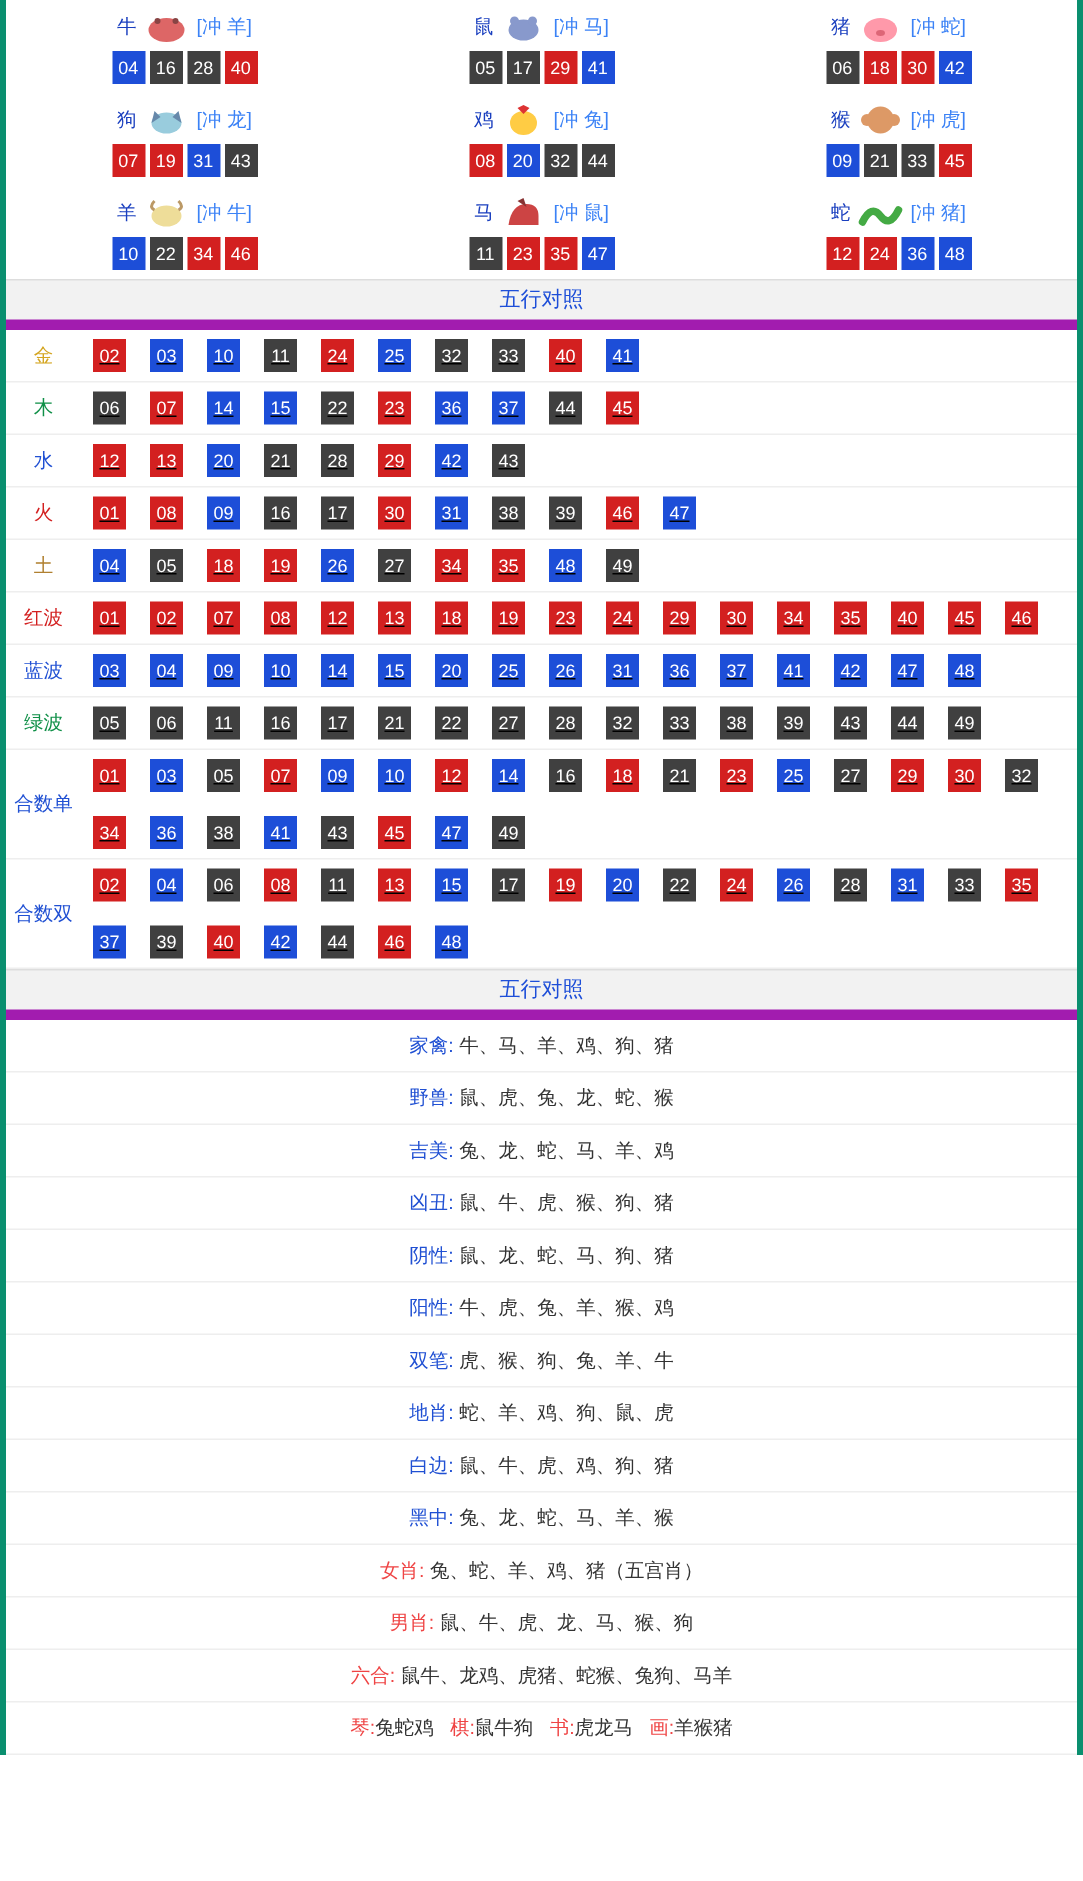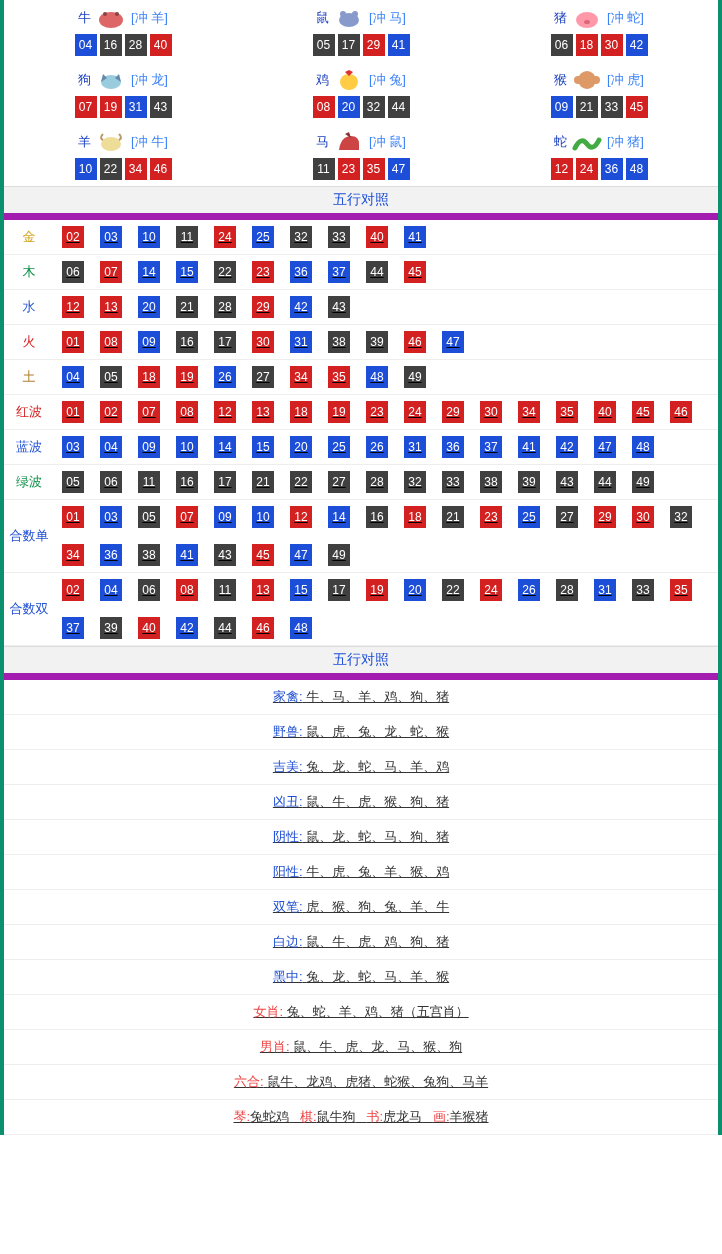--- a/index.html
+++ b/index.html
@@ -18,21 +18,21 @@
 .green { background: #404040; }
 .section-header { background: #f2f2f2; text-align: center; padding: 4px 0; border-top: 1px solid #ddd; border-bottom: 7px solid #a21caf; font-size: 14px; color: #1d4ed8; }
 .table-row { display: flex; align-items: center; border-bottom: 1px solid #eee; padding: 6px 0; }
 .row-label { width: 50px; text-align: center; flex-shrink: 0; }
 .row-nums { display: flex; flex-wrap: wrap; gap: 16px; padding-left: 8px; text-decoration: underline; }
 .lbl-gold { color: #d4a520; }
 .lbl-green { color: #109048; }
 .lbl-blue { color: #2050d3; }
 .lbl-red { color: #d32020; }
 .lbl-earth { color: #b08030; }
-.attr-row { text-align: center; padding: 8px 0; border-bottom: 1px solid #eee; color: #333; text-decoration: underline; }
+.attr-row { text-align: center; padding: 8px 0; border-bottom: 1px solid #eee; color: #333; }
 .attr-label { color: #2050d3; }
 .attr-label-g { color: #ef4444; }
 </style>
 </head>
 <body>
 
 <div class="container">
 
   <div class="zodiac-grid" id="zodiac-grid">
       <div class="zodiac-cell">
@@ -394,20 +394,21 @@
 
   <div class="section-header">五行对照</div>
   <div id="attr-rows">
       <div class="attr-row"><span class="attr-label">家禽:</span> <span>牛、马、羊、鸡、狗、猪</span></div>
       <div class="attr-row"><span class="attr-label">野兽:</span> <span>鼠、虎、兔、龙、蛇、猴</span></div>
       <div class="attr-row"><span class="attr-label">吉美:</span> <span>兔、龙、蛇、马、羊、鸡</span></div>
       <div class="attr-row"><span class="attr-label">凶丑:</span> <span>鼠、牛、虎、猴、狗、猪</span></div>
       <div class="attr-row"><span class="attr-label">阴性:</span> <span>鼠、龙、蛇、马、狗、猪</span></div>
       <div class="attr-row"><span class="attr-label">阳性:</span> <span>牛、虎、兔、羊、猴、鸡</span></div>
       <div class="attr-row"><span class="attr-label">双笔:</span> <span>虎、猴、狗、兔、羊、牛</span></div>
+      <div class="attr-row"><span class="attr-label">地肖:</span> <span>蛇、羊、鸡、狗、鼠、虎</span></div>
       <div class="attr-row"><span class="attr-label">白边:</span> <span>鼠、牛、虎、鸡、狗、猪</span></div>
       <div class="attr-row"><span class="attr-label">黑中:</span> <span>兔、龙、蛇、马、羊、猴</span></div>
       <div class="attr-row"><span class="attr-label-g">女肖:</span> <span>兔、蛇、羊、鸡、猪（五宫肖）</span></div>
       <div class="attr-row"><span class="attr-label-g">男肖:</span> <span>鼠、牛、虎、龙、马、猴、狗</span></div>
       <div class="attr-row"><span class="attr-label-g">六合:</span> <span>鼠牛、龙鸡、虎猪、蛇猴、兔狗、马羊</span></div>
     </div>
 
   <div class="attr-row">
     <span class="attr-label-g">琴:</span><span>兔蛇鸡</span>&nbsp;&nbsp;
     <span class="attr-label-g">棋:</span><span>鼠牛狗</span>&nbsp;&nbsp;

